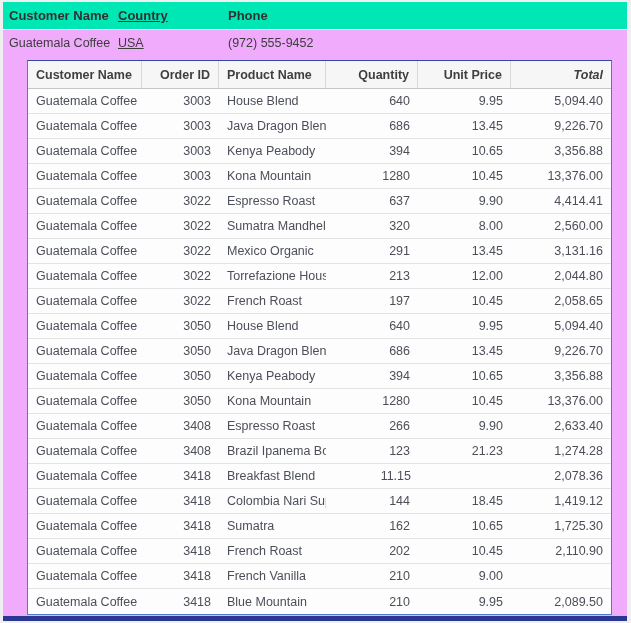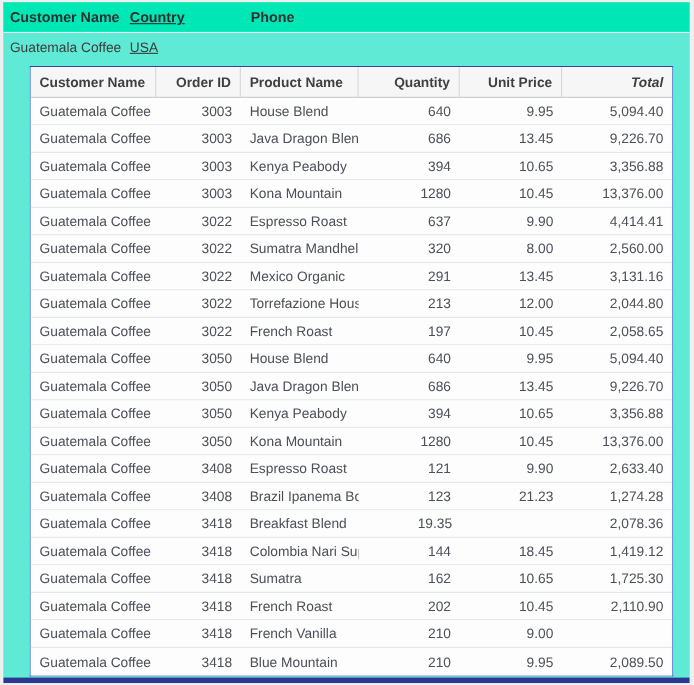--- a/index.html
+++ b/index.html
@@ -3,21 +3,21 @@
 <meta charset="utf-8">
 <style>
   * { margin:0; padding:0; box-sizing:border-box; }
   html,body { width:631px; height:623px; font-family:"Liberation Sans", sans-serif; }
   .frame {
     position:relative; width:631px; height:623px;
     background:#efefef; overflow:hidden;
   }
   .widget {
     position:absolute; left:3px; top:2px; right:4px; bottom:2px;
-    background:#5eead4; overflow:hidden;
+    background:#f0abfc; overflow:hidden;
   }
   
   .cust-header {
     display:flex; height:28px; background:#00e7b6;
     align-items:center; color:#303030; font-size:13px; font-weight:700;
     border-bottom:1px solid #eafffb;
   }
   .cust-row {
     display:flex; height:26px; align-items:center;
     color:#3d3d3d; font-size:12.5px;
@@ -66,20 +66,21 @@
   <div class="widget">
 
     <div class="cust-header">
       <div class="cell c-col1">Customer Name</div>
       <div class="cell c-col2">Country</div>
       <div class="cell c-col3">Phone</div>
     </div>
     <div class="cust-row">
       <div class="cell c-col1">Guatemala Coffee</div>
       <div class="cell c-col2">USA</div>
+      <div class="cell c-col3">(972) 555-9452</div>
     </div>
 
     <div class="orders">
       <div class="o-header">
         <div class="cell col-cust">Customer Name</div>
         <div class="cell col-oid">Order ID</div>
         <div class="cell col-prod">Product Name</div>
         <div class="cell col-qty">Quantity</div>
         <div class="cell col-price">Unit Price</div>
         <div class="cell col-total">Total</div>
@@ -199,39 +200,39 @@
     <div class="cell col-prod">Kona Mountain</div>
     <div class="cell col-qty">1280</div>
     <div class="cell col-price">10.45</div>
     <div class="cell col-total">13,376.00</div>
   </div>
 
   <div class="o-row">
     <div class="cell col-cust">Guatemala Coffee</div>
     <div class="cell col-oid">3408</div>
     <div class="cell col-prod">Espresso Roast</div>
-    <div class="cell col-qty">121</div>
+    <div class="cell col-qty">266</div>
     <div class="cell col-price">9.90</div>
     <div class="cell col-total">2,633.40</div>
   </div>
 
   <div class="o-row">
     <div class="cell col-cust">Guatemala Coffee</div>
     <div class="cell col-oid">3408</div>
     <div class="cell col-prod">Brazil Ipanema Bo</div>
     <div class="cell col-qty">123</div>
     <div class="cell col-price">21.23</div>
     <div class="cell col-total">1,274.28</div>
   </div>
 
   <div class="o-row">
     <div class="cell col-cust">Guatemala Coffee</div>
     <div class="cell col-oid">3418</div>
     <div class="cell col-prod">Breakfast Blend</div>
-    <div class="cell col-price">19.35</div>
+    <div class="cell col-price">11.15</div>
     <div class="cell col-total">2,078.36</div>
   </div>
 
   <div class="o-row">
     <div class="cell col-cust">Guatemala Coffee</div>
     <div class="cell col-oid">3418</div>
     <div class="cell col-prod">Colombia Nari Sup</div>
     <div class="cell col-qty">144</div>
     <div class="cell col-price">18.45</div>
     <div class="cell col-total">1,419.12</div>

